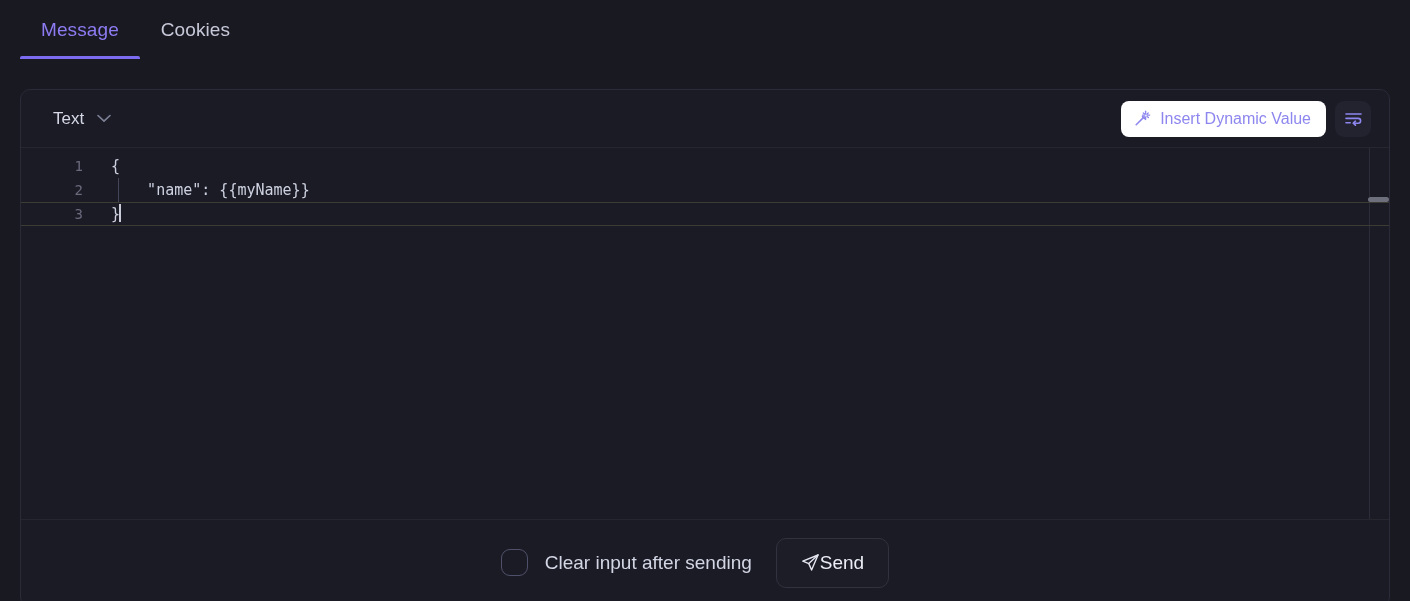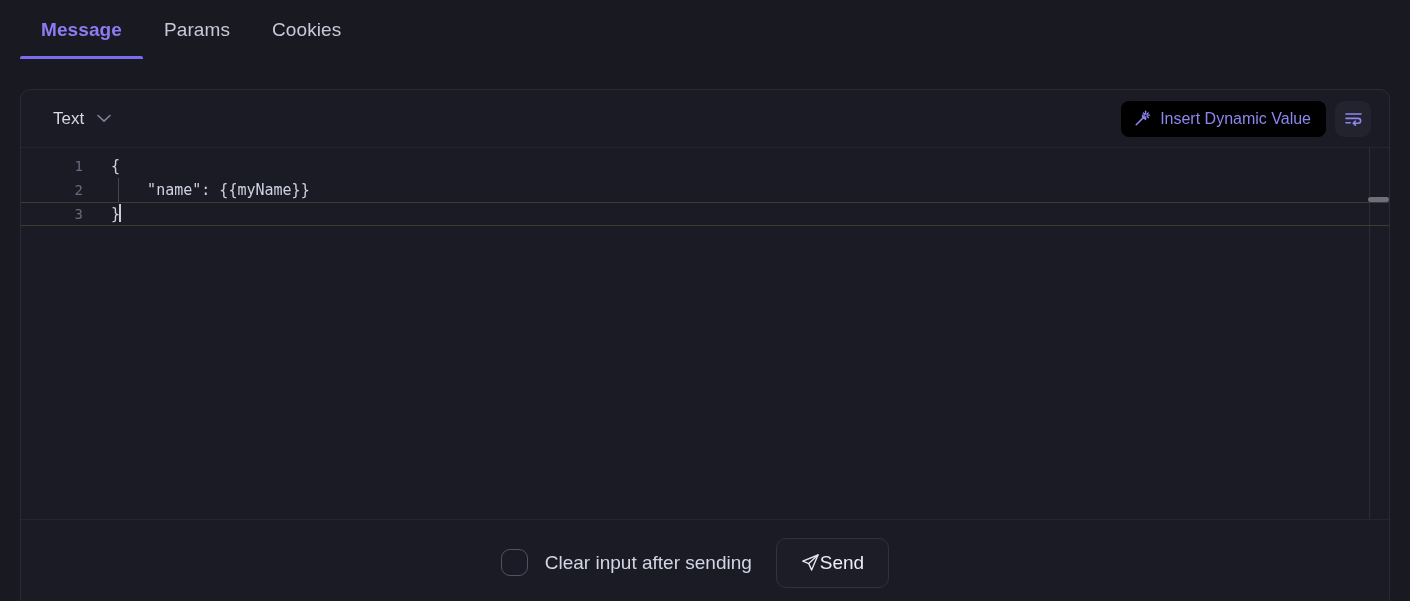--- a/index.html
+++ b/index.html
@@ -39,21 +39,21 @@
     gap: 9px;
     padding: 0 21px;
     font-size: 19px;
     color: #c7c9d9;
     cursor: pointer;
     user-select: none;
     letter-spacing: .1px;
   }
   .tab.active {
     color: #8d7bf2;
-    font-weight: 700;
+    font-weight: 400;
   }
   .tab.active .tab-underline {
     position: absolute;
     left: 0; right: 0; bottom: 0;
     height: 3px;
     background: #7c6cf0;
     border-radius: 2px 2px 0 0;
   }
   .tab-badge {
     display: inline-flex;
@@ -116,21 +116,21 @@
     gap: 9px;
     margin-right: 18px;
   }
   .idv-btn {
     display: flex;
     align-items: center;
     gap: 9px;
     height: 36px;
     padding: 0 15px 0 13px;
     border-radius: 8px;
-    background: #000000;
+    background: #ffffff;
     color: #8d86ef;
     font-size: 16px;
     cursor: pointer;
     user-select: none;
     border: none;
     font-family: inherit;
   }
   .wrap-btn {
     width: 36px;
     height: 36px;
@@ -280,23 +280,20 @@
 
 <div id="app">
 
   <div class="tabbar">
 
     <div class="tab active">
       <span>Message</span>
       <span class="tab-underline"></span>
     </div>
 
-    <div class="tab">
-      <span>Params</span>
-    </div>
 
 
     <div class="tab">
       <span>Cookies</span>
     </div>
 
 
   </div>
 
   <div class="panel">

